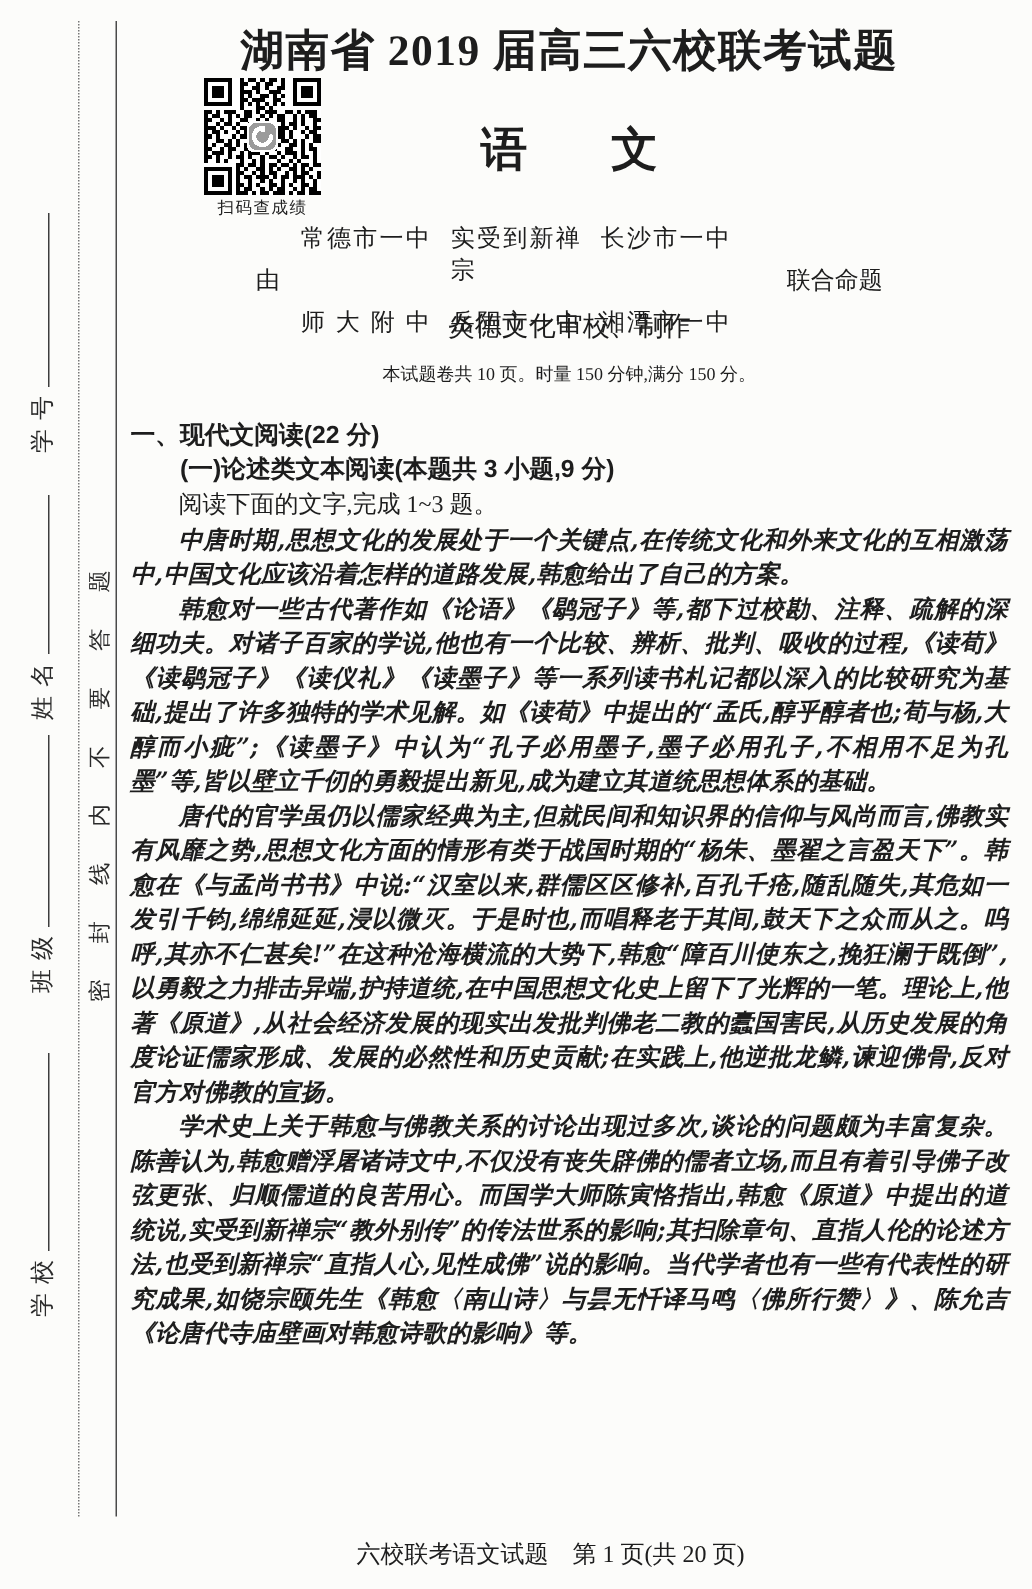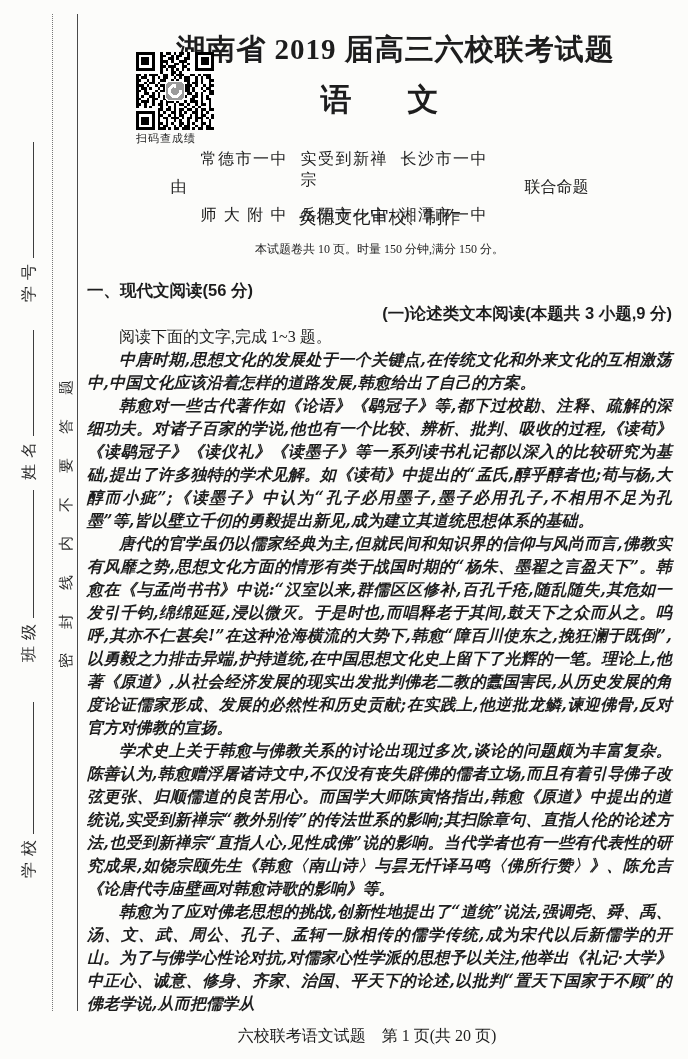--- a/index.html
+++ b/index.html
@@ -27,23 +27,23 @@
     color:#2a2a2a;
   }
   .margin-fields .field { display:inline-block; }
   .margin-fields .field-label { letter-spacing:6px; }
   .blank-line { display:inline-block; height:1em; border-bottom:1px solid #3d3d3d;
                 vertical-align:baseline; }
 
   
   .page-title {
     position:absolute; left:87px; top:14px; width:585px; text-align:center;
-    font-size:29px; font-weight:700; letter-spacing:1px; margin:16px;
+    font-size:29px; font-weight:700; letter-spacing:1px; margin:0;
   }
-  .qr-wrap { position:absolute; left:136px; top:52px; width:78px; }
+  .qr-wrap { position:absolute; left:136px; top:52px; width:78px; text-align:center; }
   .qr-wrap svg { width:78px; height:78px; display:block; }
   .qr-label { font-size:11px; margin-top:1px; letter-spacing:1px;
               font-family:"Liberation Sans", sans-serif; color:#222; }
   .subject-row { position:absolute; left:87px; top:79px; width:585px;
                  display:flex; justify-content:center; }
   .subject-text { font-size:31px; font-weight:700;
                   letter-spacing:56px; margin-right:-56px; }
   .committee { position:absolute; left:87px; top:149px; width:585px;
                display:flex; justify-content:center; align-items:center; gap:14px;
                font-size:16px; }
@@ -57,21 +57,21 @@
   .exam-info { position:absolute; left:87px; top:241px; width:585px;
                text-align:center; font-size:12px; }
 
   
   .content { position:absolute; left:87px; top:279px; width:585px;
              font-size:16px; line-height:23px; }
   .section-heading, .subsection-heading {
     font-family:"Liberation Sans", sans-serif; font-weight:700;
     font-size:16.5px; margin:0;
   }
-  .subsection-heading { text-indent:2em;text-align:right; }
+  .subsection-heading { text-indent:2em; }
   .reading-instruction { margin:0; text-indent:2em; }
   .passage p {
     margin:0; text-indent:2em; text-align:justify;
     font-family:"DejaVu Serif", "Liberation Serif", serif;
     font-style:italic; font-size:16px; letter-spacing:0.2px;font-weight:bold;
   }
 
   
   .page-footer { position:absolute; left:87px; top:1026px; width:560px;
                  text-align:center; font-size:16px; }
@@ -162,25 +162,24 @@
     <span class="school-cell">岳阳市一中</span>
     <span class="school-cell">湘潭市一中</span>
   </div>
   <span class="committee-suffix">联合命题</span>
 </div>
 
 <div class="producer-line">炎德文化审校、制作</div>
 <div class="exam-info">本试题卷共 10 页。时量 150 分钟,满分 150 分。</div>
 
 <div class="content">
-  <h2 class="section-heading">一、现代文阅读(56 分)</h2>
+  <h2 class="section-heading">一、现代文阅读(22 分)</h2>
   <h3 class="subsection-heading">(一)论述类文本阅读(本题共 3 小题,9 分)</h3>
   <p class="reading-instruction">阅读下面的文字,完成 1~3 题。</p>
   <div class="passage">
     <p>中唐时期,思想文化的发展处于一个关键点,在传统文化和外来文化的互相激荡中,中国文化应该沿着怎样的道路发展,韩愈给出了自己的方案。</p>
     <p>韩愈对一些古代著作如《论语》《鹖冠子》等,都下过校勘、注释、疏解的深细功夫。对诸子百家的学说,他也有一个比较、辨析、批判、吸收的过程,《读荀》《读鹖冠子》《读仪礼》《读墨子》等一系列读书札记都以深入的比较研究为基础,提出了许多独特的学术见解。如《读荀》中提出的“孟氏,醇乎醇者也;荀与杨,大醇而小疵”;《读墨子》中认为“孔子必用墨子,墨子必用孔子,不相用不足为孔墨”等,皆以壁立千仞的勇毅提出新见,成为建立其道统思想体系的基础。</p>
     <p>唐代的官学虽仍以儒家经典为主,但就民间和知识界的信仰与风尚而言,佛教实有风靡之势,思想文化方面的情形有类于战国时期的“杨朱、墨翟之言盈天下”。韩愈在《与孟尚书书》中说:“汉室以来,群儒区区修补,百孔千疮,随乱随失,其危如一发引千钧,绵绵延延,浸以微灭。于是时也,而唱释老于其间,鼓天下之众而从之。呜呼,其亦不仁甚矣!”在这种沧海横流的大势下,韩愈“障百川使东之,挽狂澜于既倒”,以勇毅之力排击异端,护持道统,在中国思想文化史上留下了光辉的一笔。理论上,他著《原道》,从社会经济发展的现实出发批判佛老二教的蠹国害民,从历史发展的角度论证儒家形成、发展的必然性和历史贡献;在实践上,他逆批龙鳞,谏迎佛骨,反对官方对佛教的宣扬。</p>
     <p>学术史上关于韩愈与佛教关系的讨论出现过多次,谈论的问题颇为丰富复杂。陈善认为,韩愈赠浮屠诸诗文中,不仅没有丧失辟佛的儒者立场,而且有着引导佛子改弦更张、归顺儒道的良苦用心。而国学大师陈寅恪指出,韩愈《原道》中提出的道统说,实受到新禅宗“教外别传”的传法世系的影响;其扫除章句、直指人伦的论述方法,也受到新禅宗“直指人心,见性成佛”说的影响。当代学者也有一些有代表性的研究成果,如饶宗颐先生《韩愈〈南山诗〉与昙无忏译马鸣〈佛所行赞〉》、陈允吉《论唐代寺庙壁画对韩愈诗歌的影响》等。</p>
-    <p>韩愈为了应对佛老思想的挑战,创新性地提出了“道统”说法,强调尧、舜、禹、汤、文、武、周公、孔子、孟轲一脉相传的儒学传统,成为宋代以后新儒学的开山。为了与佛学心性论对抗,对儒家心性学派的思想予以关注,他举出《礼记·大学》中正心、诚意、修身、齐家、治国、平天下的论述,以批判“置天下国家于不顾”的佛老学说,从而把儒学从</p>
   </div>
 </div>
 
 <div class="page-footer">六校联考语文试题　第 1 页(共 20 页)</div>
 
 </body></html>

